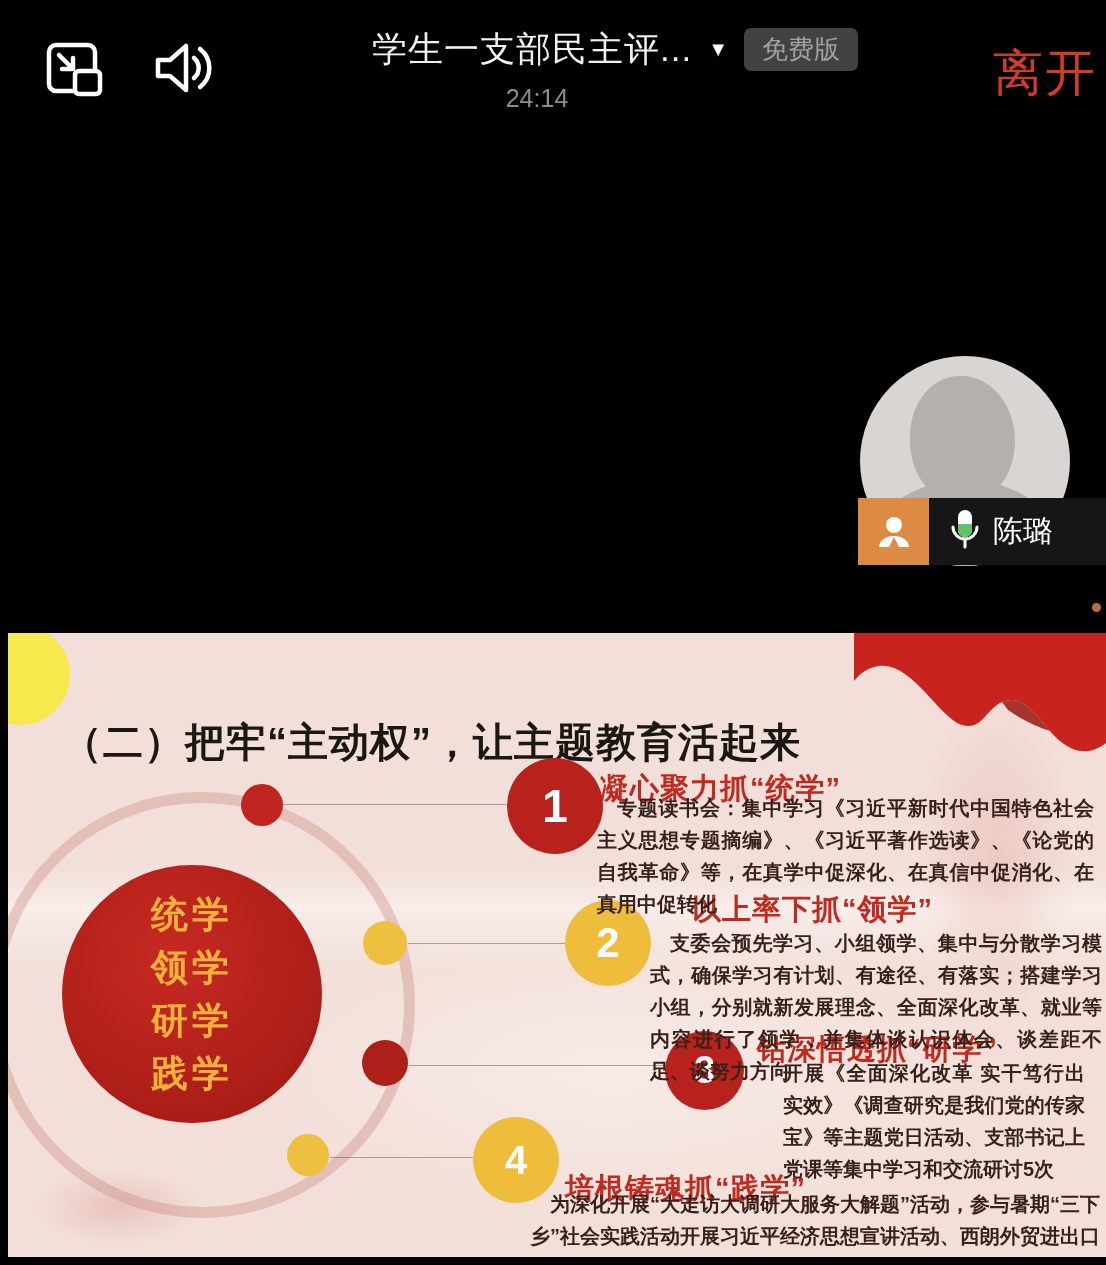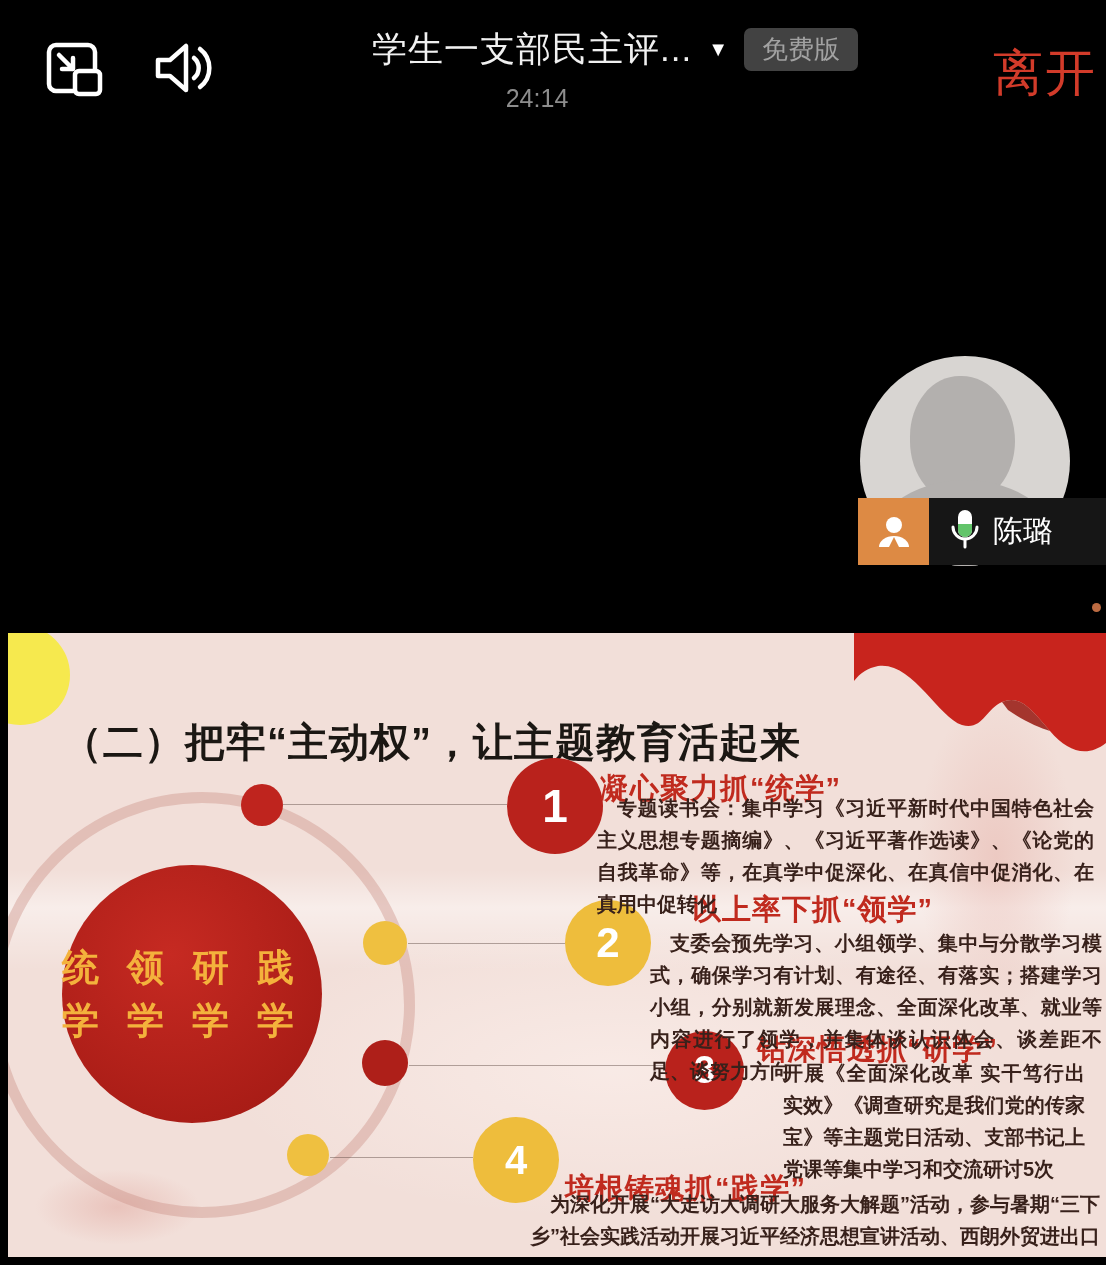--- a/index.html
+++ b/index.html
@@ -38,21 +38,21 @@
      radial-gradient(closest-side at 55% 70%, rgba(255,245,242,0.5), transparent 80%),
      linear-gradient(180deg, transparent 38%, rgba(255,255,255,0.45) 44%, transparent 54%);}
   #deco-yellow{position:absolute;left:-38px;top:-8px;width:100px;height:100px;border-radius:50%;background:#f6e94e;}
   #flag{position:absolute;right:0;top:0;}
   #slide-title{position:absolute;left:54px;top:42px;font-size:40px;font-weight:bold;color:#1b1713;letter-spacing:1px;white-space:nowrap;margin-top:40px;}
 
   #ring{position:absolute;left:-19px;top:159px;width:404px;height:404px;border-radius:50%;
         border:11px solid rgba(203,142,132,0.40);}
   #hub{position:absolute;left:54px;top:232px;width:260px;height:258px;border-radius:50%;
        background:radial-gradient(circle at 42% 35%, #c62a22, #a81c16 78%);
-       display:flex;flex-direction:row;align-items:center;justify-content:center;}
+       display:flex;flex-direction:column;align-items:center;justify-content:center;}
   #hub span{color:#f4b23c;font-size:37px;font-weight:bold;line-height:53px;letter-spacing:4px;}
 
   .dot{position:absolute;border-radius:50%;}
   #dot1{left:233px;top:151px;width:42px;height:42px;background:#bf241e;}
   #dot2{left:355px;top:288px;width:44px;height:44px;background:#efc040;}
   #dot3{left:354px;top:407px;width:46px;height:46px;background:#ae1f19;}
   #dot4{left:279px;top:501px;width:42px;height:42px;background:#efc040;}
 
   .conn{position:absolute;height:1px;background:rgba(90,70,65,0.45);}
   #conn1{left:275px;top:171px;width:224px;}

